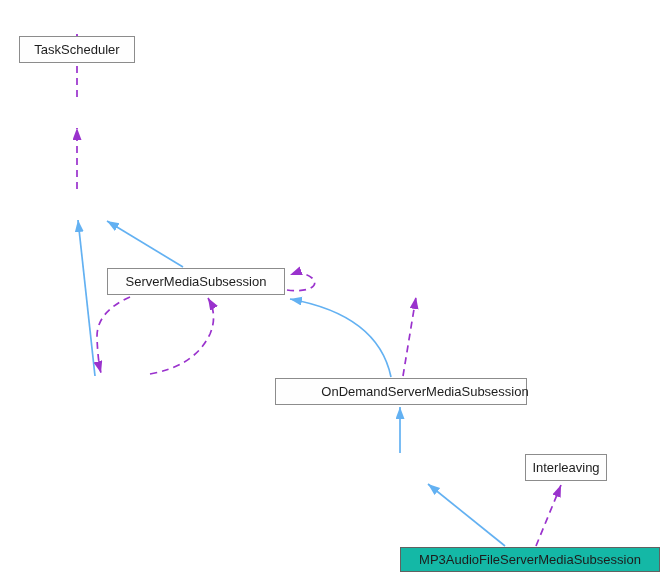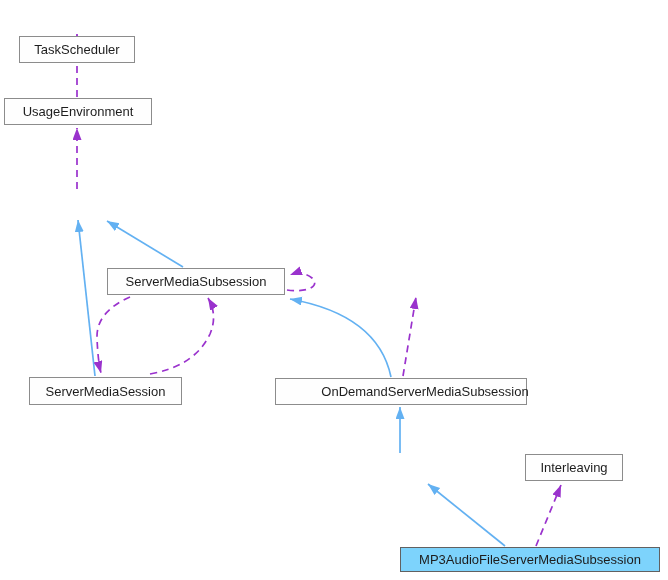--- a/index.html
+++ b/index.html
@@ -18,33 +18,33 @@
     box-sizing:border-box;
     background:#fefefe;
     border:1.5px solid #8c8c8c;
     color:#1d1d1d;
     font-size:13px;
     display:flex;align-items:center;justify-content:center;
     white-space:nowrap;
     cursor:pointer;
   }
   .node.current{
-    background:#7dd3fc;
+    background:#14b8a6;
     border-color:#616161;
     cursor:default;
   }
   .n-taskscheduler{left:19px;top:5px;width:116px;height:27px;margin-top:31px;}
   .n-usageenvironment{left:4px;top:98px;width:148px;height:27px;}
   .n-medium{left:41px;top:190px;width:75px;height:27px;}
   .n-servermediasubsession{left:107px;top:268px;width:178px;height:27px;align-items:center;}
   .n-hashtable{left:378px;top:268px;width:91px;height:27px;}
   .n-servermediasession{left:29px;top:377px;width:153px;height:28px;}
   .n-ondemand{left:275px;top:378px;width:252px;height:27px;padding-left:48px;}
   .n-fileserver{left:298px;top:454px;width:203px;height:27px;}
-  .n-interleaving{left:525px;top:454px;width:98px;height:27px;}
+  .n-interleaving{left:525px;top:454px;width:82px;height:27px;}
   .n-mp3audio{left:400px;top:547px;width:260px;height:25px;}
 </style>
 </head>
 <body>
 
 <div id="canvas">
 
   <svg id="edges" width="668" height="580" viewBox="0 0 668 580" xmlns="http://www.w3.org/2000/svg">
     <defs>
       <marker id="arrB" markerUnits="userSpaceOnUse" markerWidth="14" markerHeight="11" refX="12" refY="4.5" orient="auto">
@@ -76,28 +76,22 @@
     <path class="edge-inherit" d="M400,453 L400,407" marker-end="url(#arrB)"></path>
 
     <path class="edge-inherit" d="M505,546 L428,484" marker-end="url(#arrB)"></path>
 
     <path class="edge-usage" d="M536,546 L561,485" marker-end="url(#arrP)"></path>
   </svg>
 
   <div class="node n-taskscheduler">
     <span>TaskScheduler</span>
   </div>
-  <div class="node n-usageenvironment">
-    <span>UsageEnvironment</span>
-  </div>
   <div class="node n-servermediasubsession">
     <span>ServerMediaSubsession</span>
-  </div>
-  <div class="node n-servermediasession">
-    <span>ServerMediaSession</span>
   </div>
   <div class="node n-ondemand">
     <span>OnDemandServerMediaSubsession</span>
   </div>
   <div class="node n-interleaving">
     <span>Interleaving</span>
   </div>
   <div class="node n-mp3audio current">
     <span>MP3AudioFileServerMediaSubsession</span>
   </div>

